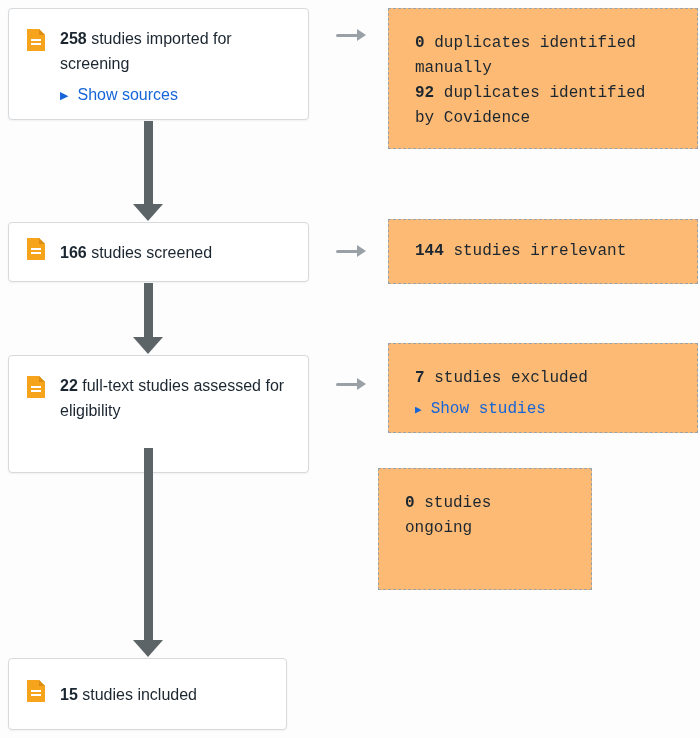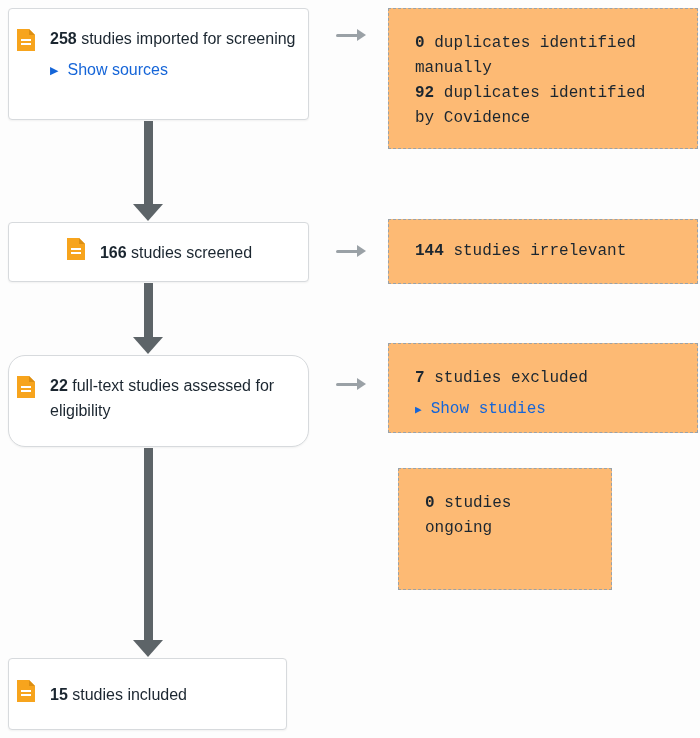--- a/index.html
+++ b/index.html
@@ -14,21 +14,21 @@
 
   
   .node {
     position: absolute;
     background: #ffffff;
     border: 1px solid #d7dadd;
     border-radius: 4px;
     box-shadow: 0 1px 2px rgba(0,0,0,0.05);
     display: flex;
     gap: 14px;
-    padding: 17px 6px;
+    padding: 17px 16px;
     font-size: 16px;
     line-height: 25px;
   }
   .node.center { align-items: center; padding-top: 0; padding-bottom: 0; }
   .doc-wrap { flex: 0 0 auto; width: 21px; margin-top: 2px; }
   .node.center .doc-wrap { margin-top: 0; }
 
   
   .dashed {
     position: absolute;
@@ -80,30 +80,30 @@
     border-bottom: 6px solid transparent;
     border-left: 9px solid #9aa1a6;
   }
 
   
   #node-imported   { left: 8px;   top: 8px;   width: 301px; height: 112px; }
   #dashed-duplicates { left: 388px; top: 8px;   width: 310px; height: 141px; }
   #harrow-1        { left: 336px; top: 28px; }
   #varrow-1        { left: 133px; top: 121px; height: 100px; }
 
-  #node-screened   { left: 8px;   top: 222px; width: 301px; height: 60px; justify-content: center; }
+  #node-screened   { left: 8px;   top: 222px; width: 301px; height: 60px; }
   #dashed-irrelevant { left: 388px; top: 219px; width: 310px; height: 65px; }
   #harrow-2        { left: 336px; top: 244px; }
   #varrow-2        { left: 133px; top: 283px; height: 71px; }
 
-  #node-fulltext   { left: 8px;   top: 355px; width: 301px; height: 92px; border-radius: 17px; }
+  #node-fulltext   { left: 8px;   top: 355px; width: 301px; height: 118px; }
   #dashed-excluded { left: 388px; top: 343px; width: 310px; height: 90px; }
   #harrow-3        { left: 336px; top: 377px; }
 
-  #dashed-ongoing  { left: 378px; top: 468px; width: 214px; height: 122px; margin-left: 20px; }
+  #dashed-ongoing  { left: 378px; top: 468px; width: 214px; height: 122px; }
   #varrow-3        { left: 133px; top: 448px; height: 209px; }
 
   #node-included   { left: 8px;   top: 658px; width: 279px; height: 72px; }
 </style>
 </head>
 <body>
 
 <div class="node" id="node-imported">
   <span class="doc-wrap">
     <svg width="21" height="24" viewBox="0 0 21 24">

